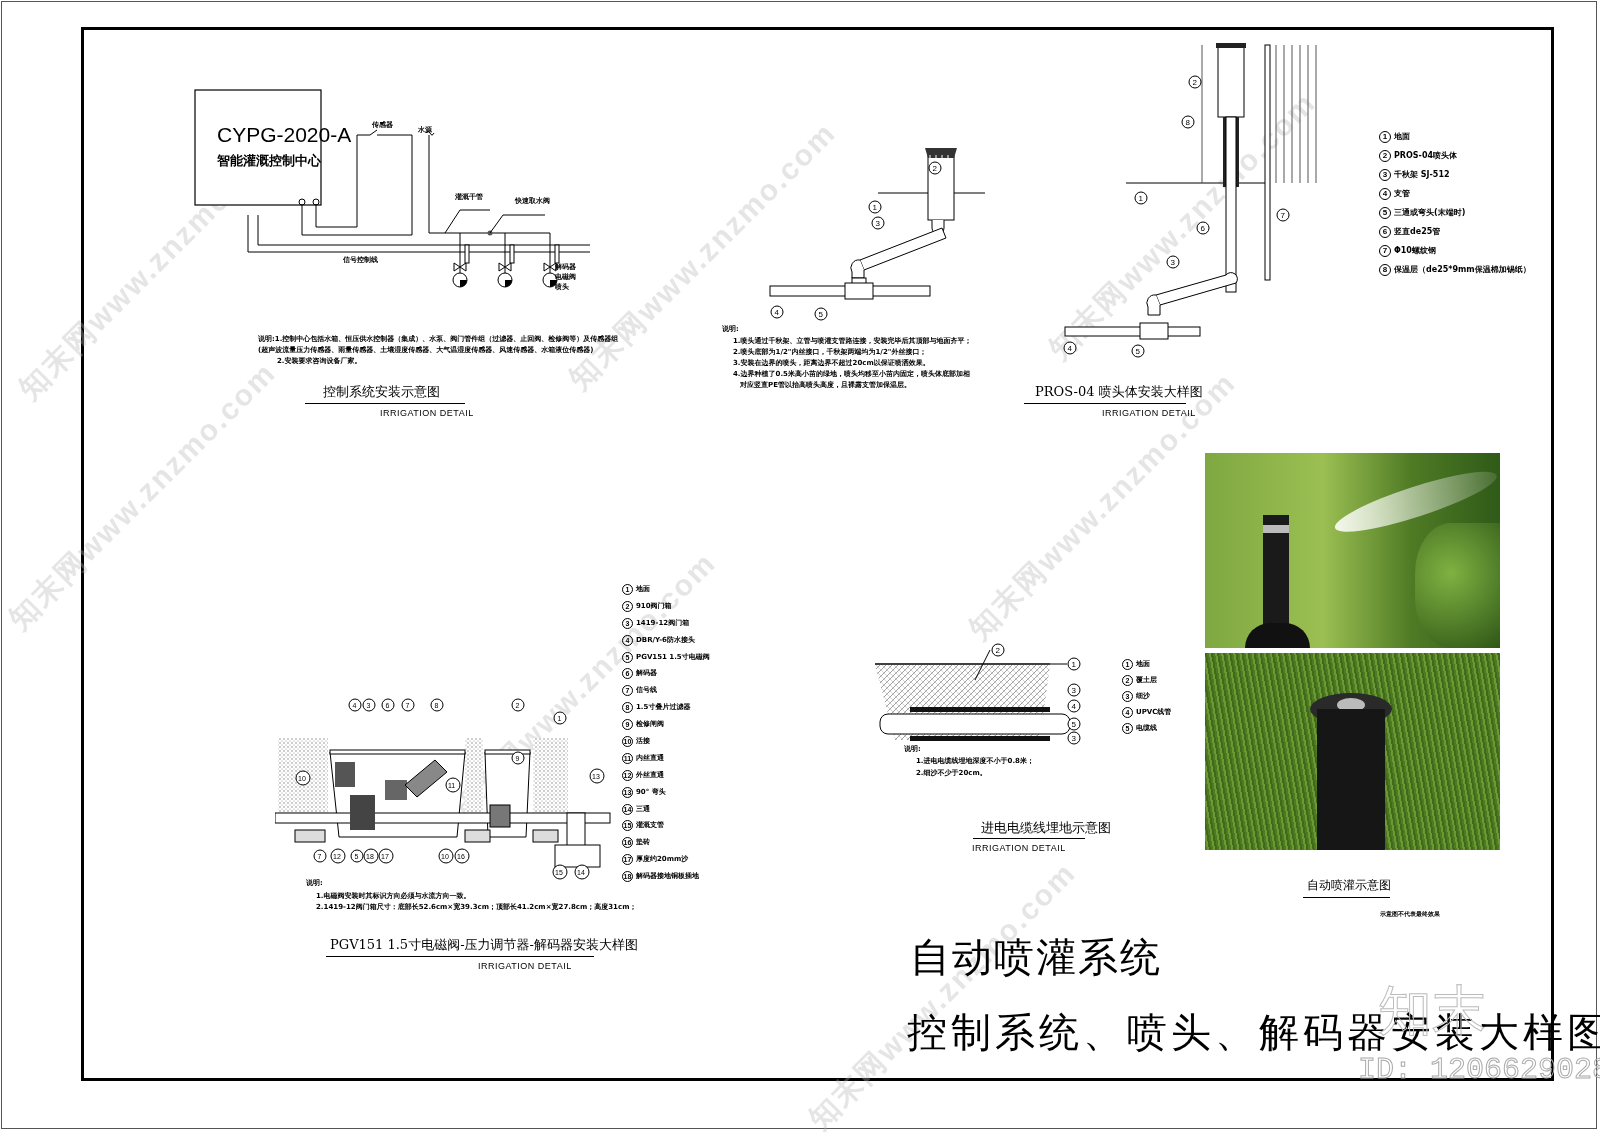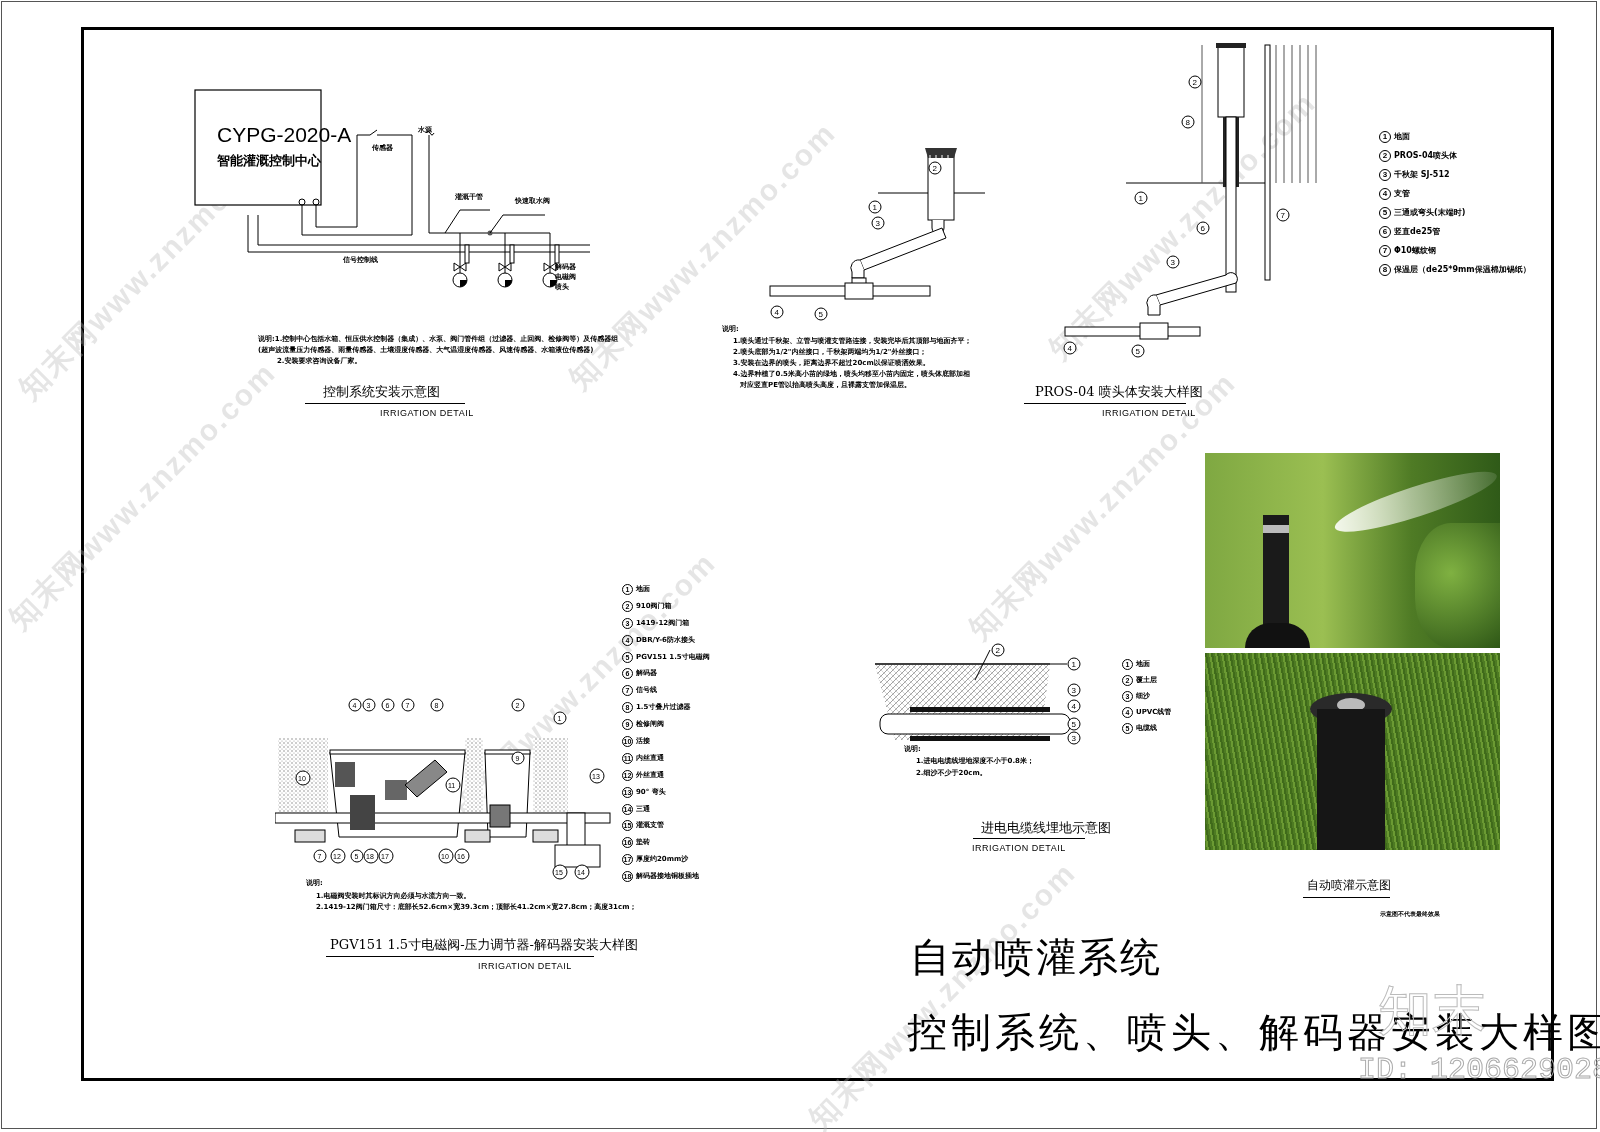--- a/index.html
+++ b/index.html
@@ -64,21 +64,21 @@
         <path d="M270 195 h7 a7 7 0 0 1 -7 7z"></path>
         <path d="M315 195 h7 a7 7 0 0 1 -7 7z"></path>
         <path d="M360 195 h7 a7 7 0 0 1 -7 7z"></path>
       </g>
     <rect x="275" y="160" width="4" height="18" fill="#fff" stroke="#000"></rect>
     <rect x="320" y="160" width="4" height="18" fill="#fff" stroke="#000"></rect>
     <rect x="365" y="160" width="4" height="18" fill="#fff" stroke="#000"></rect>
   </svg>
   <div class="abs" style="left:217px;top:123px;font-size:21px;font-family:'Liberation Sans',sans-serif;">CYPG-2020-A</div>
   <div class="abs" style="left:217px;top:152px;font-size:13px;font-weight:bold;">智能灌溉控制中心</div>
-  <div class="abs tiny" style="left:372px;top:143px;">传感器</div>
+  <div class="abs tiny" style="left:372px;top:120px;">传感器</div>
   <div class="abs tiny" style="left:418px;top:125px;">水源</div>
   <div class="abs tiny" style="left:455px;top:192px;">灌溉干管</div>
   <div class="abs tiny" style="left:515px;top:196px;">快速取水阀</div>
   <div class="abs tiny" style="left:343px;top:255px;">信号控制线</div>
   <div class="abs tiny" style="left:555px;top:262px;">解码器</div>
   <div class="abs tiny" style="left:555px;top:272px;">电磁阀</div>
   <div class="abs tiny" style="left:555px;top:282px;">喷头</div>
 
   <div class="abs tiny" style="left:258px;top:334px;">说明:1.控制中心包括水箱、恒压供水控制器（集成）、水泵、阀门管件组（过滤器、止回阀、检修阀等）及传感器组</div>
   <div class="abs tiny" style="left:258px;top:345px;text-align:right;">(超声波流量压力传感器、雨量传感器、土壤湿度传感器、大气温湿度传感器、风速传感器、水箱液位传感器)</div>

